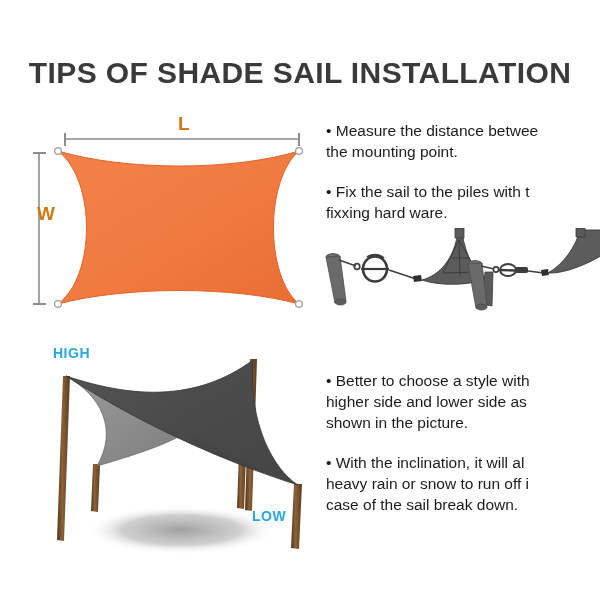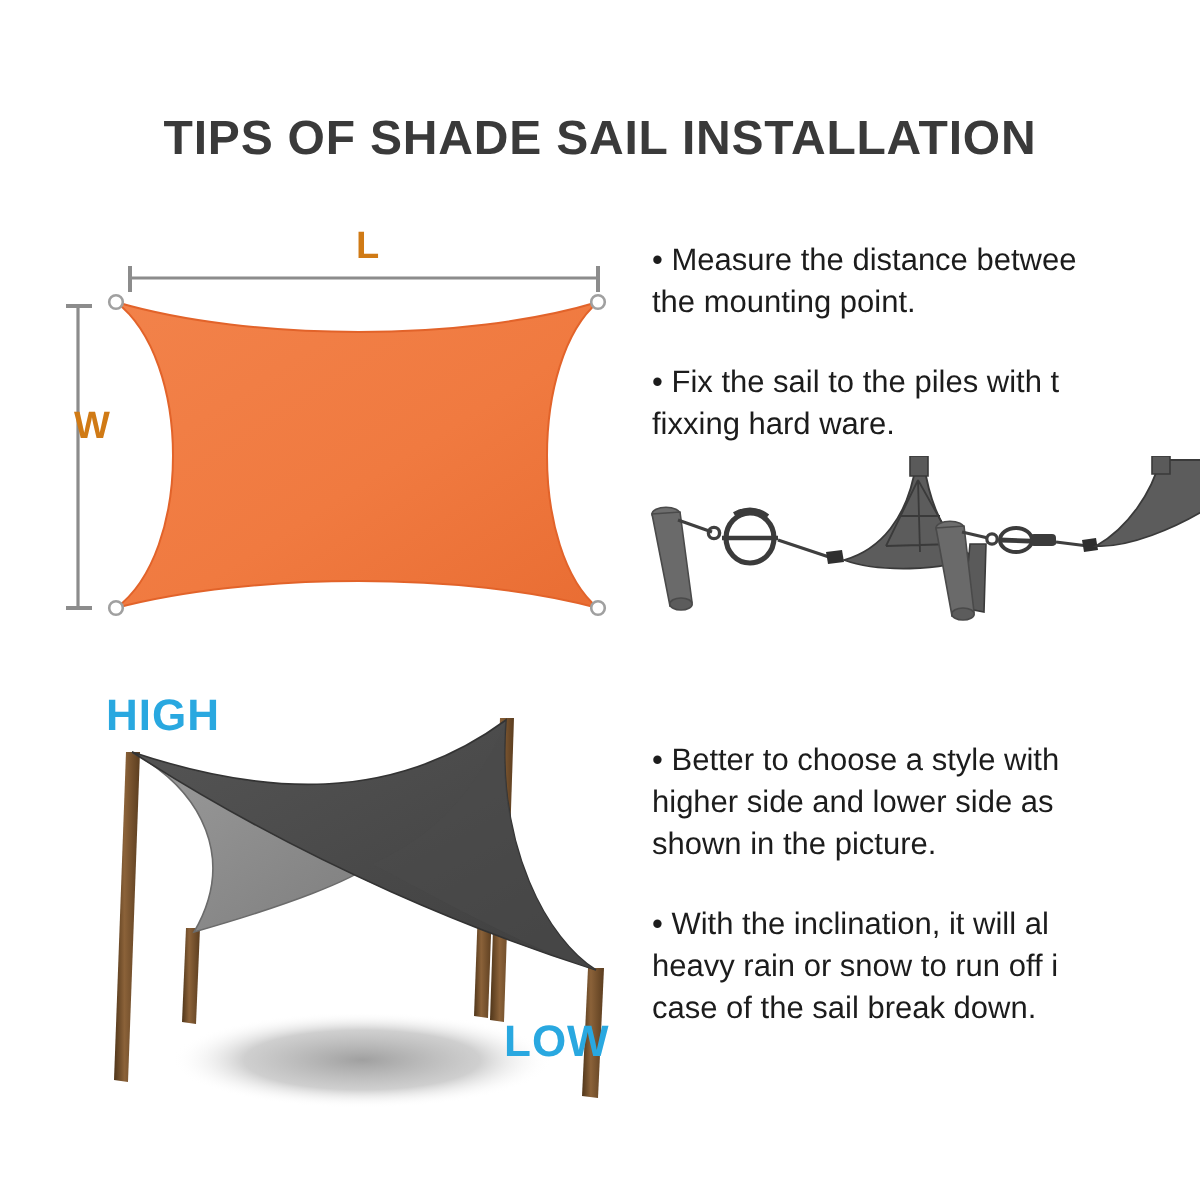--- a/index.html
+++ b/index.html
@@ -16,21 +16,21 @@
     font-family: "Liberation Sans", sans-serif;
   }
 
   
   #title {
     position: absolute;
     left: 0;
     top: 56px;
     width: 600px;
     text-align: center;
-    font-size: 24px;
+    font-size: 30px;
     font-weight: bold;
     letter-spacing: 0.4px;
     color: #3a3a3a;
     white-space: nowrap;
   }
 
   
   .panel { position: absolute; }
 
   
@@ -68,21 +68,21 @@
   .para .ln { display: block; }
 
   
   #hardware { left: 312px; top: 228px; width: 292px; height: 92px; }
 
   
   #structure { left: 36px; top: 344px; width: 300px; height: 230px; }
 
   .hl-label {
     position: absolute;
-    font-size: 22px;
+    font-size: 14px;
     font-weight: bold;
     color: #29a8e0;
     letter-spacing: 0.5px;
   }
   #label-high { left: 17px; top: 1px; }
   #label-low { left: 216px; top: 135px; margin-top: 29px; }
 </style>
 </head>
 <body>
 

